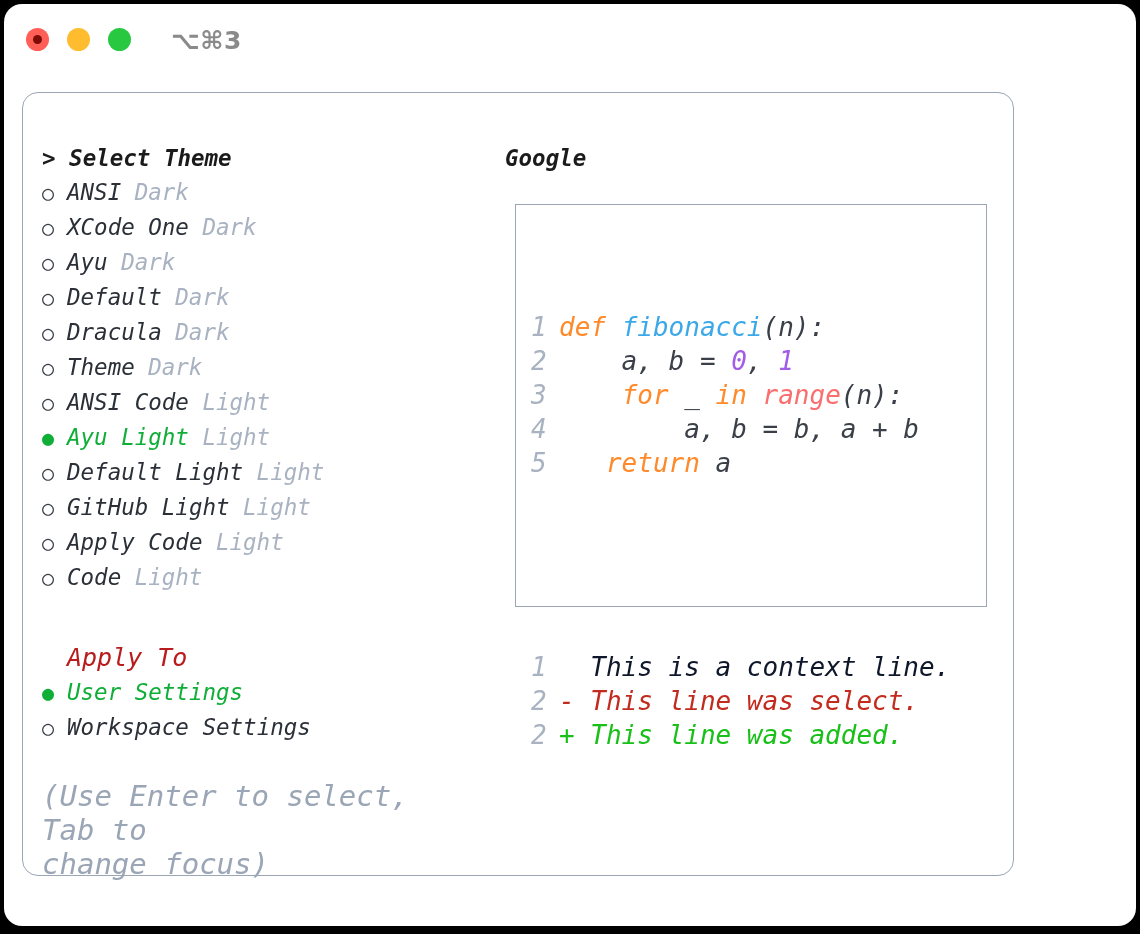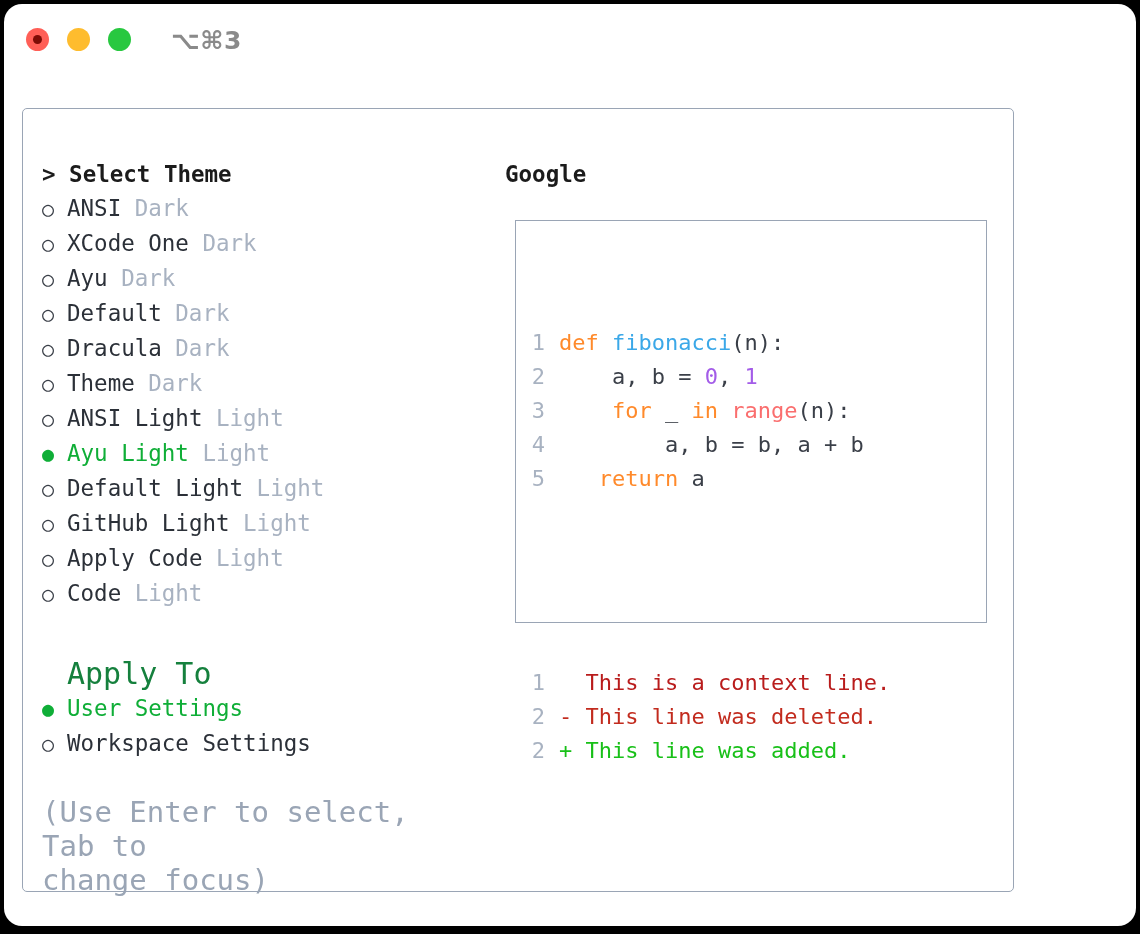--- a/index.html
+++ b/index.html
@@ -68,26 +68,27 @@
     font-weight: bold;
     color: #8a8a8a;
     letter-spacing: 0.5px;
     font-family: "DejaVu Sans", sans-serif;
   }
 
   
   .panel {
     position: absolute;
     left: 18px;
-    top: 104px;
+    top: 88px;
     width: 990px;
     height: 782px;
     border: 1.6px solid #9aa5b5;
-    border-radius: 5px;
+    border-radius: 16px;
     background: #ffffff;
+    font-style: italic;
   }
 
   .col-left {
     position: absolute;
     left: 19px;
     top: 48px;
     width: 430px;
   }
   .col-right {
     position: absolute;
@@ -120,22 +121,22 @@
   }
   .opt .bullet.on { color: #0fae37; }
   .opt .oname { color: #2b3038; }
   .opt.selected .oname { color: #0fae37; }
   .opt .otag {
     color: #a8b2c1;
     margin-left: 13.5px;
   }
 
   .subheading {
-    font-size: 30px;
-    color: #15803d;
+    font-size: 25px;
+    color: #b91c1c;
     line-height: 34px;
     padding-left: 25px;
     white-space: pre;
   }
 
   .spacer-lg { height: 46px; }
   .spacer-md { height: 34px; }
 
   .hint {
     font-size: 29px;
@@ -152,38 +153,38 @@
     width: 472px;
     height: 403px;
     border: 1.6px solid #9aa5b5;
     background: #ffffff;
     box-sizing: border-box;
   }
   .code {
     position: absolute;
     left: 15px;
     top: 37px;
-    font-size: 22px;
+    font-size: 26px;
     line-height: 34px;
     white-space: pre;
   }
   .code .row { display: block; white-space: pre; }
   .ln {
     color: #a8b2c1;
     display: inline-block;
     width: 14px;
     text-align: right;
     margin-right: 14px;
   }
   .kw   { color: #ff8a2b; }
   .fn   { color: #3ba8e8; }
   .num  { color: #a35ce8; }
   .bi   { color: #fa6e6e; }
   .pl   { color: #3a3f48; }
-  .ctx  { color: #b91c1c; text-align: right; }
+  .ctx  { color: #0f172a; text-align: right; }
   .del  { color: #c22b1e; }
   .add  { color: #18c018; }
   .blank { display: block; height: 34px; }
 </style>
 </head>
 <body>
 
 <div class="window">
 
   <div class="titlebar">
@@ -199,21 +200,21 @@
 
     <div class="col-left">
       <div class="heading">&gt; Select Theme</div>
       <div id="theme-list">
           <div class="opt"><span class="bullet">○</span><span class="oname">ANSI</span><span class="otag">Dark</span></div>
           <div class="opt"><span class="bullet">○</span><span class="oname">XCode One</span><span class="otag">Dark</span></div>
           <div class="opt"><span class="bullet">○</span><span class="oname">Ayu</span><span class="otag">Dark</span></div>
           <div class="opt"><span class="bullet">○</span><span class="oname">Default</span><span class="otag">Dark</span></div>
           <div class="opt"><span class="bullet">○</span><span class="oname">Dracula</span><span class="otag">Dark</span></div>
           <div class="opt"><span class="bullet">○</span><span class="oname">Theme</span><span class="otag">Dark</span></div>
-          <div class="opt"><span class="bullet">○</span><span class="oname">ANSI Light</span><span class="otag">Light</span></div>
+          <div class="opt"><span class="bullet">○</span><span class="oname">ANSI Code</span><span class="otag">Light</span></div>
           <div class="opt selected"><span class="bullet on">●</span><span class="oname">Ayu Light</span><span class="otag">Light</span></div>
           <div class="opt"><span class="bullet">○</span><span class="oname">Default Light</span><span class="otag">Light</span></div>
           <div class="opt"><span class="bullet">○</span><span class="oname">GitHub Light</span><span class="otag">Light</span></div>
           <div class="opt"><span class="bullet">○</span><span class="oname">Apply Code</span><span class="otag">Light</span></div>
           <div class="opt"><span class="bullet">○</span><span class="oname">Code</span><span class="otag">Light</span></div>
         </div>
 
       <div class="spacer-lg"></div>
 
       <div class="subheading">Apply To</div>
@@ -231,18 +232,18 @@
     </div>
 
     <div class="col-right">
       <div class="heading">Google</div>
     </div>
 
     <div class="preview-box">
       <div class="code">
         <div id="code-lines"><span class="row"><span class="ln">1</span><span class="kw">def</span><span class="pl"> </span><span class="fn">fibonacci</span><span class="pl">(n):</span></span><span class="row"><span class="ln">2</span><span class="pl">    a, b = </span><span class="num">0</span><span class="pl">, </span><span class="num">1</span></span><span class="row"><span class="ln">3</span><span class="pl">    </span><span class="kw">for</span><span class="pl"> _ </span><span class="kw">in</span><span class="pl"> </span><span class="bi">range</span><span class="pl">(n):</span></span><span class="row"><span class="ln">4</span><span class="pl">        a, b = b, a + b</span></span><span class="row"><span class="ln">5</span><span class="pl">   </span><span class="kw">return</span><span class="pl"> a</span></span></div>
         <span class="blank"></span>
-        <div id="diff-lines"><span class="row"><span class="ln">1</span><span class="ctx">  This is a context line.</span></span><span class="row"><span class="ln">2</span><span class="del">- This line was deleted.</span></span><span class="row"><span class="ln">2</span><span class="add">+ This line was added.</span></span></div>
+        <div id="diff-lines"><span class="row"><span class="ln">1</span><span class="ctx">  This is a context line.</span></span><span class="row"><span class="ln">2</span><span class="del">- This line was select.</span></span><span class="row"><span class="ln">2</span><span class="add">+ This line was added.</span></span></div>
       </div>
     </div>
 
   </div>
 </div>
 
 </body></html>

